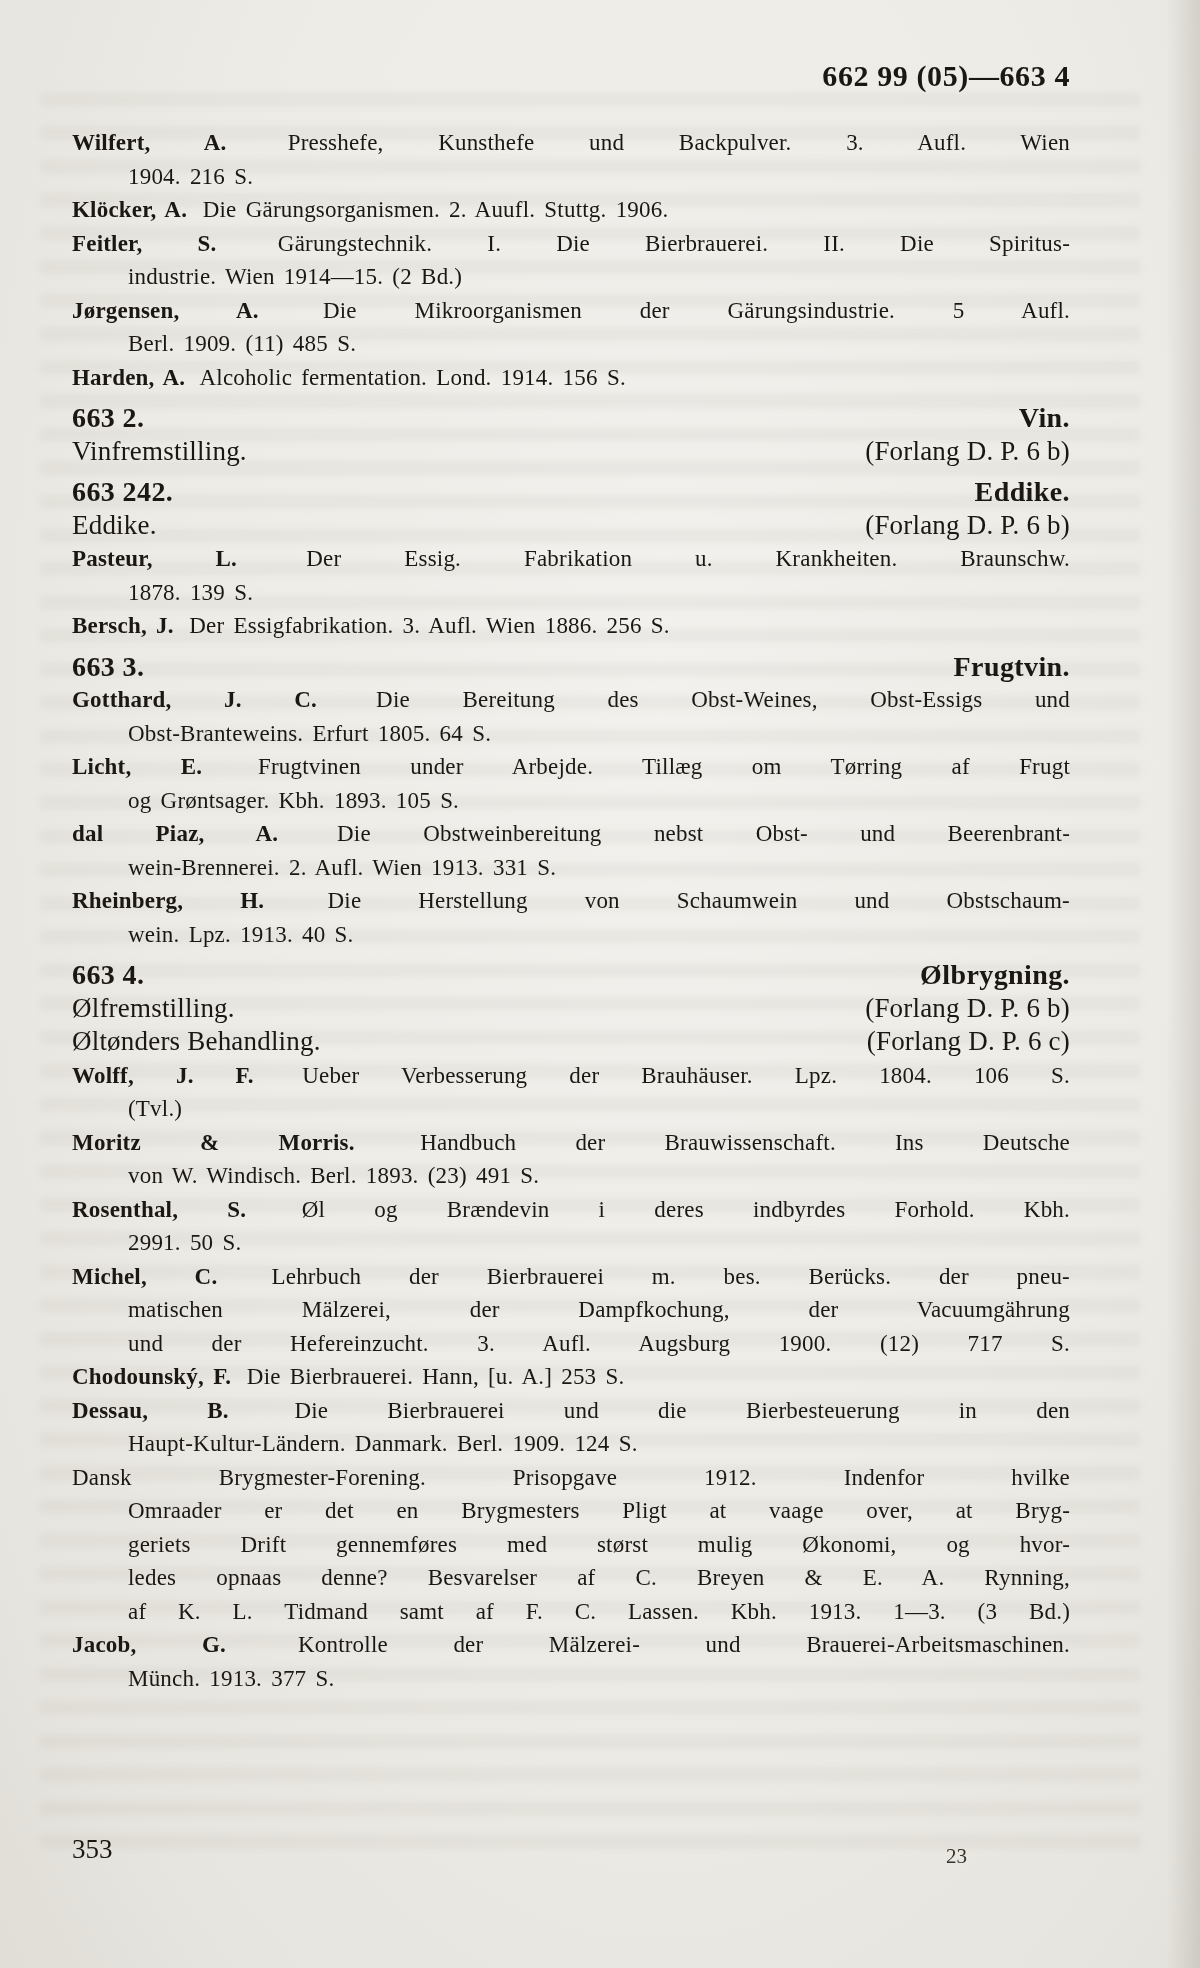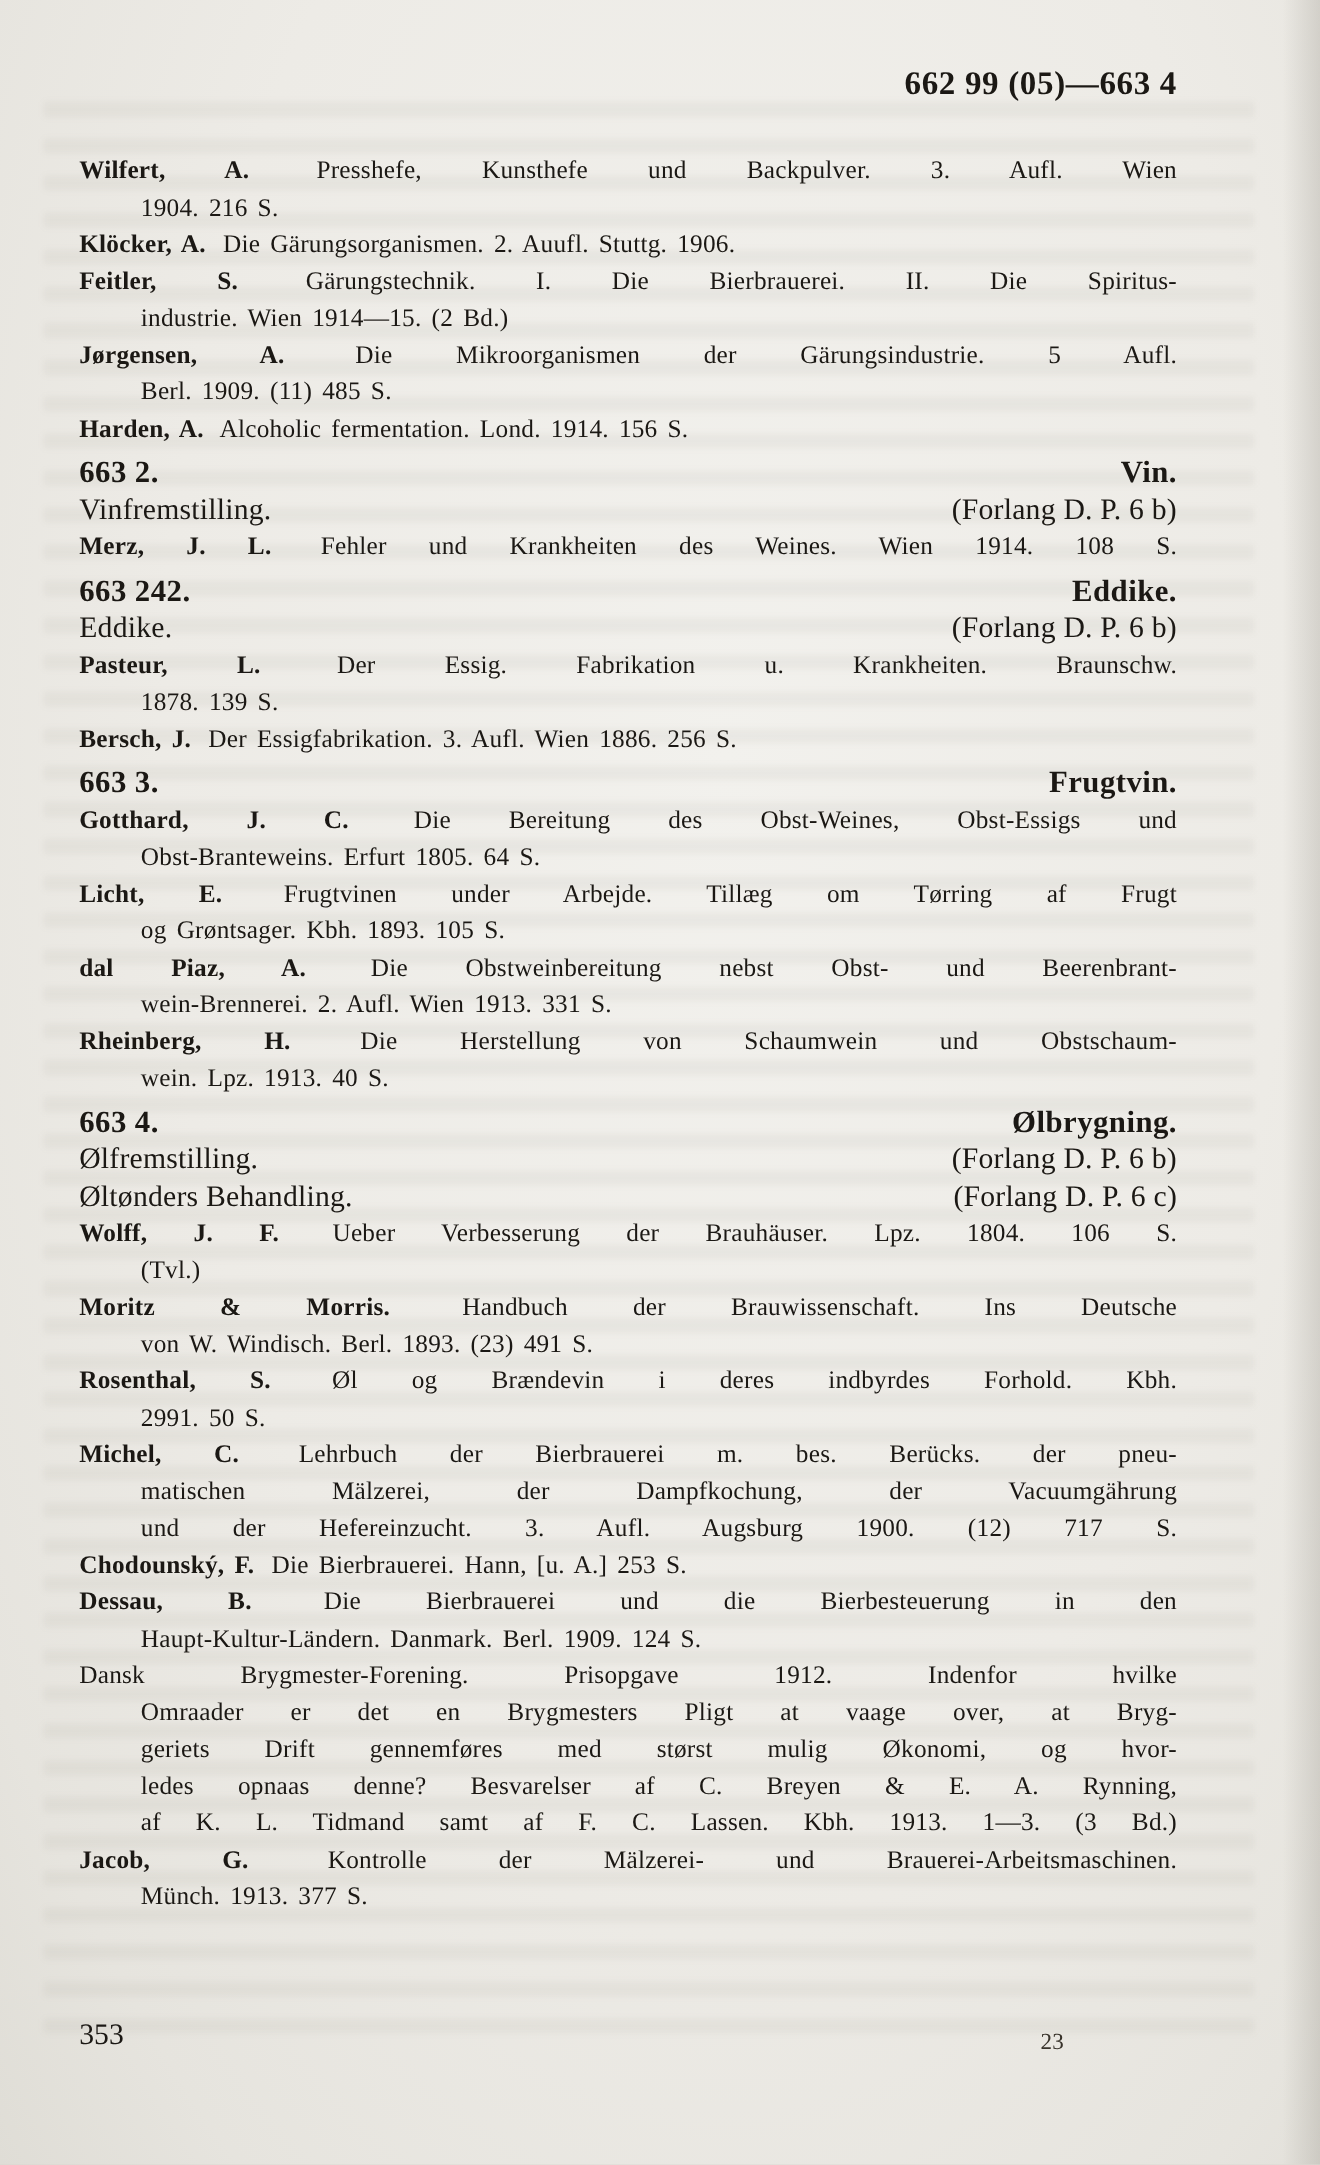--- a/index.html
+++ b/index.html
@@ -42,21 +42,21 @@
     top: 58px;
     width: 998px;
   }
 
   .page-header {
     text-align: right;
     font-weight: bold;
     font-size: 30px;
     line-height: 36px;
     letter-spacing: 0.6px;
-    margin-bottom: 44px;
+    margin-bottom: 32px;
   }
 
   .line {
     font-size: 23px;
     line-height: 33.5px;
     word-spacing: 0.14em;
     letter-spacing: 0.2px;
   }
   .cont { padding-left: 56px; }
   .just {
@@ -122,21 +122,20 @@
         <div class="line cont">Berl. 1909. (11) 485 S.</div>
         <div class="line"><span class="author">Harden, A.</span> Alcoholic fermentation. Lond. 1914. 156 S.</div>
         <div class="section-row">
           <span class="sec-num">663 2.</span>
           <span class="sec-label">Vin.</span>
         </div>
         <div class="forlang-row">
           <span class="fl-label">Vinfremstilling.</span>
           <span class="fl-note">(Forlang D. P. 6 b)</span>
         </div>
-        <div class="line just"><span class="author">Merz, J. L.</span> Fehler und Krankheiten des Weines. Wien 1914. 108 S.</div>
         <div class="section-row">
           <span class="sec-num">663 242.</span>
           <span class="sec-label">Eddike.</span>
         </div>
         <div class="forlang-row">
           <span class="fl-label">Eddike.</span>
           <span class="fl-note">(Forlang D. P. 6 b)</span>
         </div>
         <div class="line just"><span class="author">Pasteur, L.</span> Der Essig. Fabrikation u. Krankheiten. Braunschw.</div>
         <div class="line cont">1878. 139 S.</div>

